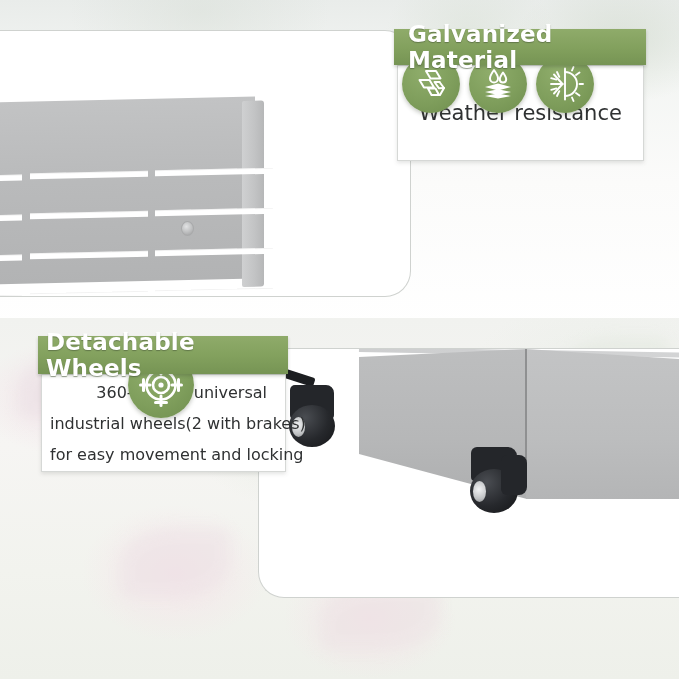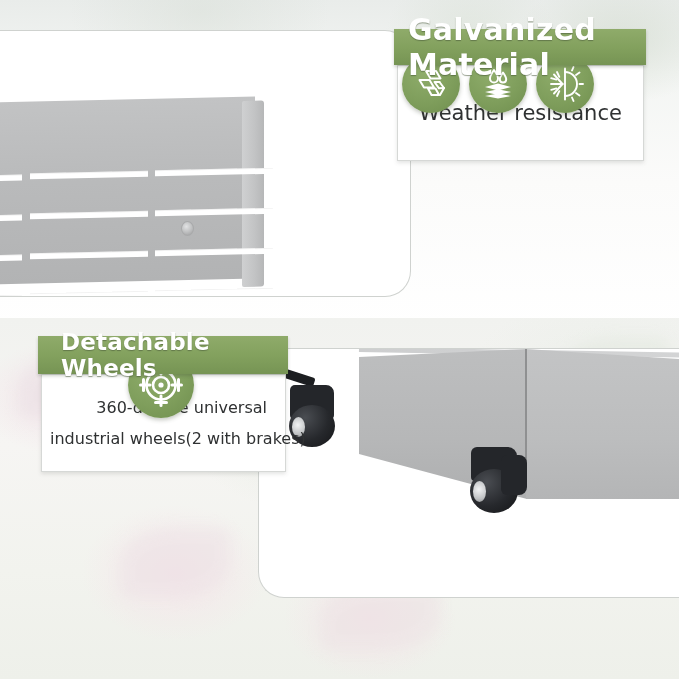--- a/index.html
+++ b/index.html
@@ -116,29 +116,29 @@
     position:relative;z-index:3;background:#ffffff;
     border:1px solid #d6d8d6;box-shadow:0 2px 4px rgba(90,95,90,.16);
     display:flex;flex-direction:column;justify-content:center;
   }
   .card-line{color:#2f3132;white-space:nowrap;}
 
   
   #callout-galv{left:394px;top:55px;width:252px;}
   #callout-galv .icon-row{left:8px;top:0px;}
   #callout-galv .banner{margin-top:-26px;height:36px;padding-left:14px;width:252px;box-sizing:border-box;}
-  #callout-galv .banner-text{font-size:30px;}
+  #callout-galv .banner-text{font-size:23px;}
   #callout-galv .card{margin-left:3px;width:247px;height:96px;padding:0 10px;box-sizing:border-box;}
   #callout-galv .card-line{font-size:21px;line-height:34px;text-align:center;}
 
   
   #callout-wheels{left:38px;top:352px;width:250px;}
   #callout-wheels .icon-row{left:90px;top:0px;}
   #callout-wheels .icon-circle{width:66px;height:66px;}
-  #callout-wheels .banner{margin-top:-16px;height:38px;padding-left:23px;width:250px;box-sizing:border-box;}
+  #callout-wheels .banner{margin-top:-16px;height:38px;padding-left:8px;width:250px;box-sizing:border-box;}
   #callout-wheels .banner-text{font-size:23px;}
   #callout-wheels .card{margin-left:3px;width:245px;height:98px;padding:0 8px;box-sizing:border-box;}
   #callout-wheels .card-line{font-size:16px;line-height:31px;text-align:right;}
   #callout-wheels .card-line.l1{text-align:right;padding-right:10px;}
 </style>
 </head>
 <body>
 
 <div class="stage">
 
@@ -273,16 +273,17 @@
       </div>
     </div>
 
     <div class="banner">
       <span class="banner-text">Detachable Wheels</span>
     </div>
 
     <div class="card">
       <div class="card-line l1">360-degree universal</div>
       <div class="card-line">industrial wheels(2 with brakes)</div>
+      <div class="card-line">for easy movement and locking</div>
     </div>
   </div>
 
 </div>
 
 </body></html>

